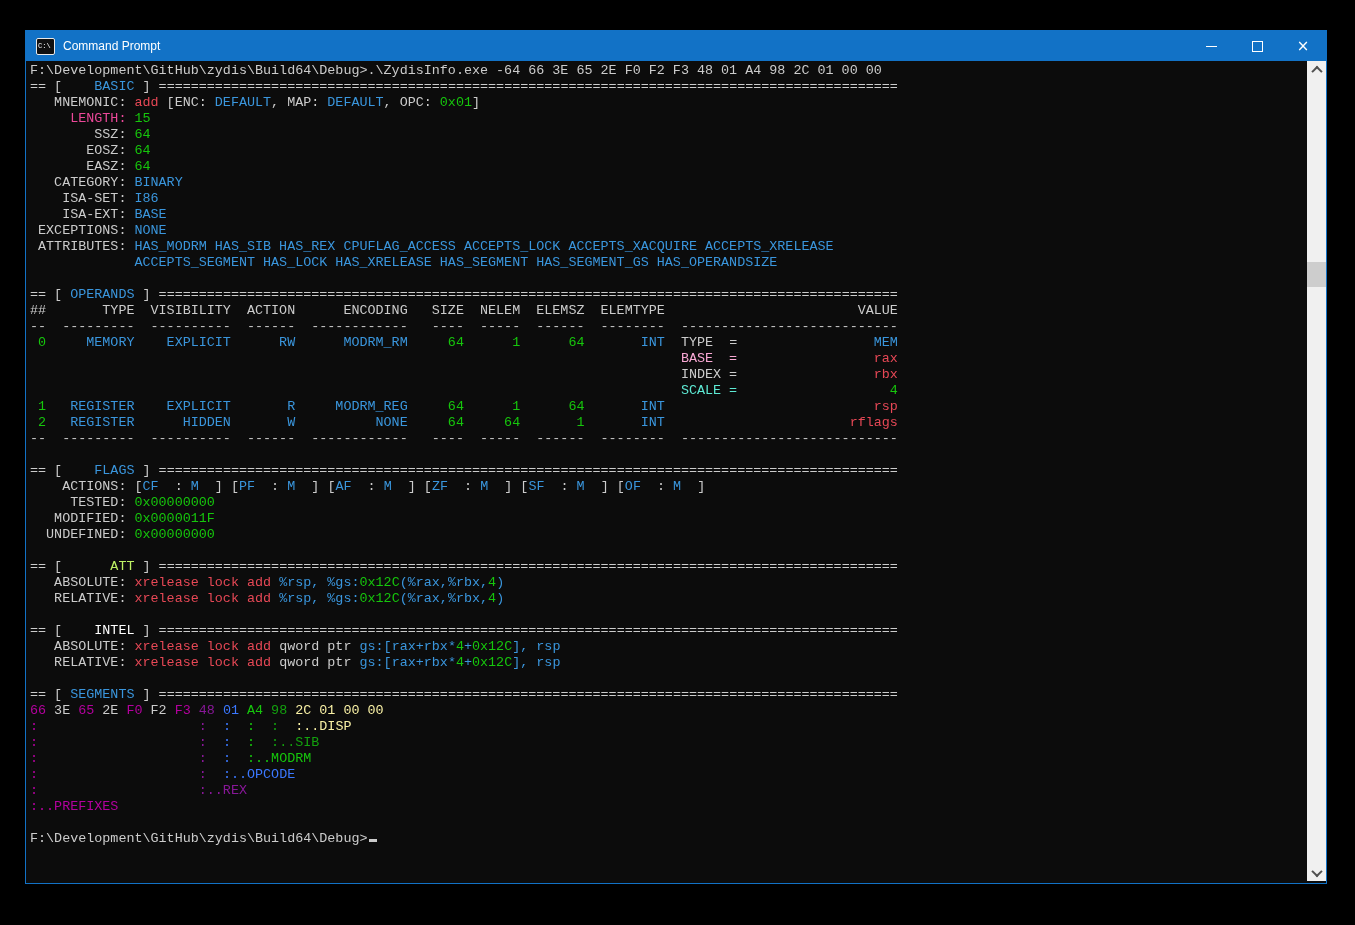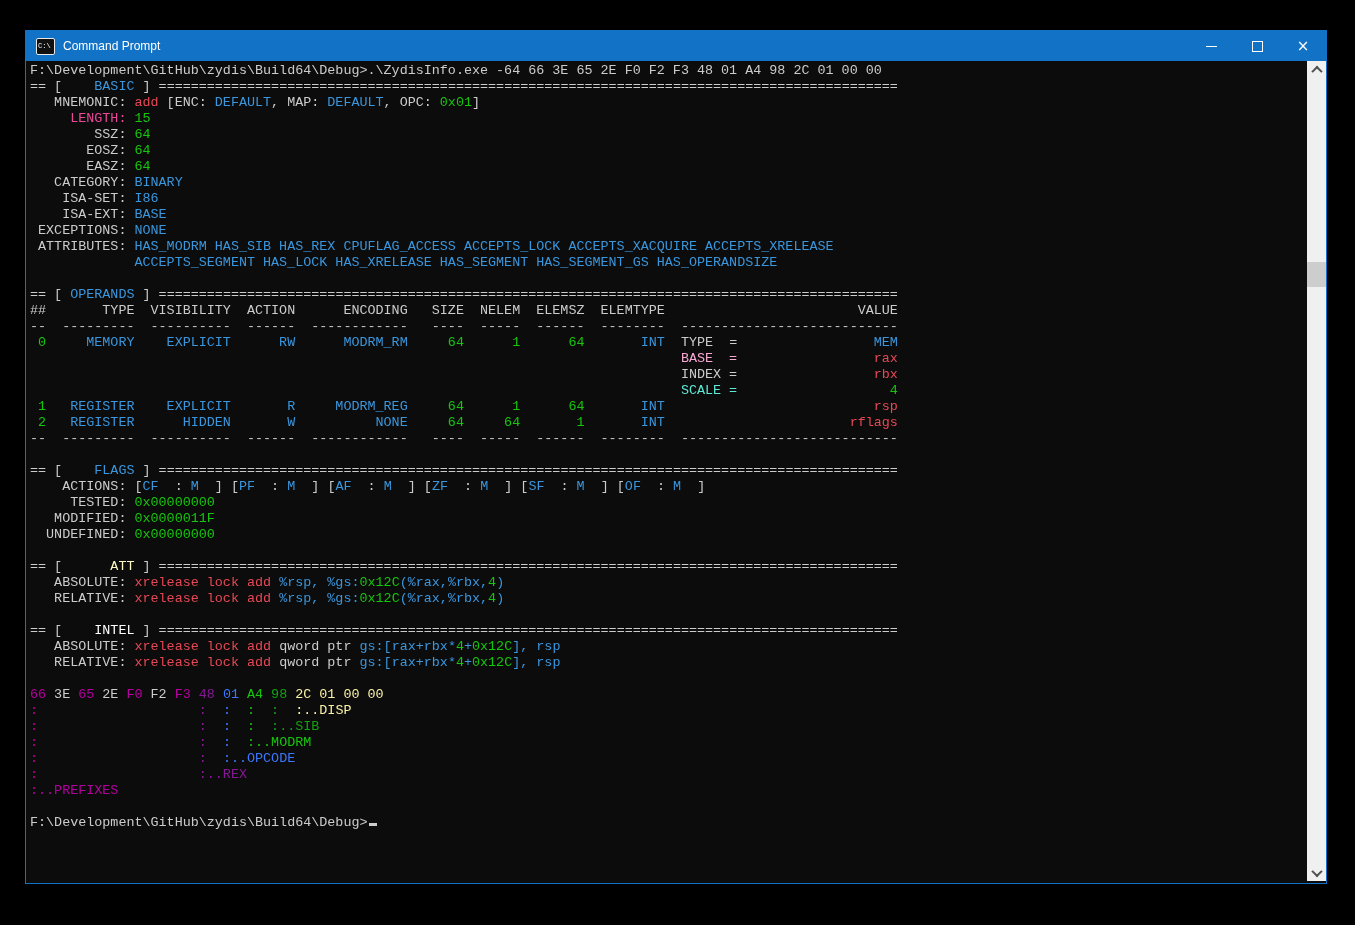--- a/index.html
+++ b/index.html
@@ -84,28 +84,29 @@
           <div class="line"><span style="color: rgb(22, 198, 12);"> 1</span><span style="color: rgb(58, 150, 221);">   REGISTER    EXPLICIT       R     MODRM_REG</span><span style="color: rgb(22, 198, 12);">     64      1      64</span><span style="color: rgb(58, 150, 221);">       INT</span><span style="color: rgb(204, 204, 204);">                          </span><span style="color: rgb(231, 72, 86);">rsp</span></div>
           <div class="line"><span style="color: rgb(22, 198, 12);"> 2</span><span style="color: rgb(58, 150, 221);">   REGISTER      HIDDEN       W          NONE</span><span style="color: rgb(22, 198, 12);">     64     64       1</span><span style="color: rgb(58, 150, 221);">       INT</span><span style="color: rgb(204, 204, 204);">                       </span><span style="color: rgb(231, 72, 86);">rflags</span></div>
           <div class="line"><span style="color: rgb(204, 204, 204);">--  ---------  ----------  ------  ------------   ----  -----  ------  --------  ---------------------------</span></div>
           <div class="line"></div>
           <div class="line"><span style="color: rgb(204, 204, 204);">== [</span><span style="color: rgb(58, 150, 221);">    FLAGS</span><span style="color: rgb(204, 204, 204);"> ] </span><span style="color: rgb(204, 204, 204);">============================================================================================</span></div>
           <div class="line"><span style="color: rgb(204, 204, 204);">    ACTIONS: [</span><span style="color: rgb(58, 150, 221);">CF</span><span style="color: rgb(204, 204, 204);">  : </span><span style="color: rgb(58, 150, 221);">M</span><span style="color: rgb(204, 204, 204);">  ] [</span><span style="color: rgb(58, 150, 221);">PF</span><span style="color: rgb(204, 204, 204);">  : </span><span style="color: rgb(58, 150, 221);">M</span><span style="color: rgb(204, 204, 204);">  ] [</span><span style="color: rgb(58, 150, 221);">AF</span><span style="color: rgb(204, 204, 204);">  : </span><span style="color: rgb(58, 150, 221);">M</span><span style="color: rgb(204, 204, 204);">  ] [</span><span style="color: rgb(58, 150, 221);">ZF</span><span style="color: rgb(204, 204, 204);">  : </span><span style="color: rgb(58, 150, 221);">M</span><span style="color: rgb(204, 204, 204);">  ] [</span><span style="color: rgb(58, 150, 221);">SF</span><span style="color: rgb(204, 204, 204);">  : </span><span style="color: rgb(58, 150, 221);">M</span><span style="color: rgb(204, 204, 204);">  ] [</span><span style="color: rgb(58, 150, 221);">OF</span><span style="color: rgb(204, 204, 204);">  : </span><span style="color: rgb(58, 150, 221);">M</span><span style="color: rgb(204, 204, 204);">  ]</span></div>
           <div class="line"><span style="color: rgb(204, 204, 204);">     TESTED: </span><span style="color: rgb(22, 198, 12);">0x00000000</span></div>
           <div class="line"><span style="color: rgb(204, 204, 204);">   MODIFIED: </span><span style="color: rgb(22, 198, 12);">0x0000011F</span></div>
           <div class="line"><span style="color: rgb(204, 204, 204);">  UNDEFINED: </span><span style="color: rgb(22, 198, 12);">0x00000000</span></div>
           <div class="line"></div>
-          <div class="line"><span style="color: rgb(204, 204, 204);">== [</span><span style="color: #fef9c3; text-align: center;">      ATT</span><span style="color: rgb(204, 204, 204);"> ] </span><span style="color: rgb(204, 204, 204);">============================================================================================</span></div>
+          <div class="line"><span style="color: rgb(204, 204, 204);">== [</span><span style="color: #bef264; text-align: center;">      ATT</span><span style="color: rgb(204, 204, 204);"> ] </span><span style="color: rgb(204, 204, 204);">============================================================================================</span></div>
           <div class="line"><span style="color: rgb(204, 204, 204);">   ABSOLUTE: </span><span style="color: rgb(231, 72, 86);">xrelease lock add </span><span style="color: rgb(58, 150, 221);">%rsp, %gs:</span><span style="color: rgb(22, 198, 12);">0x12C</span><span style="color: rgb(58, 150, 221);">(%rax,%rbx,</span><span style="color: rgb(22, 198, 12);">4</span><span style="color: rgb(58, 150, 221);">)</span></div>
           <div class="line"><span style="color: rgb(204, 204, 204);">   RELATIVE: </span><span style="color: rgb(231, 72, 86);">xrelease lock add </span><span style="color: rgb(58, 150, 221);">%rsp, %gs:</span><span style="color: rgb(22, 198, 12);">0x12C</span><span style="color: rgb(58, 150, 221);">(%rax,%rbx,</span><span style="color: rgb(22, 198, 12);">4</span><span style="color: rgb(58, 150, 221);">)</span></div>
           <div class="line"></div>
           <div class="line"><span style="color: rgb(204, 204, 204);">== [</span><span style="color: #ffffff;">    INTEL</span><span style="color: rgb(204, 204, 204);"> ] </span><span style="color: rgb(204, 204, 204);">============================================================================================</span></div>
           <div class="line"><span style="color: rgb(204, 204, 204);">   ABSOLUTE: </span><span style="color: rgb(231, 72, 86);">xrelease lock add </span><span style="color: rgb(204, 204, 204);">qword ptr </span><span style="color: rgb(58, 150, 221);">gs:[rax+rbx*</span><span style="color: rgb(22, 198, 12);">4</span><span style="color: rgb(58, 150, 221);">+</span><span style="color: rgb(22, 198, 12);">0x12C</span><span style="color: rgb(58, 150, 221);">], rsp</span></div>
           <div class="line"><span style="color: rgb(204, 204, 204);">   RELATIVE: </span><span style="color: rgb(231, 72, 86);">xrelease lock add </span><span style="color: rgb(204, 204, 204);">qword ptr </span><span style="color: rgb(58, 150, 221);">gs:[rax+rbx*</span><span style="color: rgb(22, 198, 12);">4</span><span style="color: rgb(58, 150, 221);">+</span><span style="color: rgb(22, 198, 12);">0x12C</span><span style="color: rgb(58, 150, 221);">], rsp</span></div>
           <div class="line"></div>
+          <div class="line"><span style="color: rgb(204, 204, 204);">== [</span><span style="color: rgb(58, 150, 221);"> SEGMENTS</span><span style="color: rgb(204, 204, 204);"> ] </span><span style="color: rgb(204, 204, 204);">============================================================================================</span></div>
           <div class="line"><span style="color: rgb(180, 0, 158);">66</span><span style="color: rgb(204, 204, 204);"> 3E</span><span style="color: rgb(180, 0, 158);"> 65</span><span style="color: rgb(204, 204, 204);"> 2E</span><span style="color: rgb(180, 0, 158);"> F0</span><span style="color: rgb(204, 204, 204);"> F2</span><span style="color: rgb(180, 0, 158);"> F3</span><span style="color: rgb(136, 23, 152);"> 48</span><span style="color: rgb(59, 120, 255);"> 01</span><span style="color: rgb(22, 198, 12);"> A4</span><span style="color: rgb(19, 161, 14);"> 98</span><span style="color: rgb(249, 241, 165);"> 2C 01 00 00</span></div>
           <div class="line"><span style="color: rgb(180, 0, 158);">:</span><span style="color: rgb(136, 23, 152);">                    </span><span style="color: rgb(136, 23, 152);">:</span><span style="color: rgb(59, 120, 255);">  :</span><span style="color: rgb(22, 198, 12);">  :</span><span style="color: rgb(19, 161, 14);">  :</span><span style="color: rgb(249, 241, 165);">  :..DISP</span></div>
           <div class="line"><span style="color: rgb(180, 0, 158);">:</span><span style="color: rgb(136, 23, 152);">                    </span><span style="color: rgb(136, 23, 152);">:</span><span style="color: rgb(59, 120, 255);">  :</span><span style="color: rgb(22, 198, 12);">  :</span><span style="color: rgb(19, 161, 14);">  :..SIB</span></div>
           <div class="line"><span style="color: rgb(180, 0, 158);">:</span><span style="color: rgb(136, 23, 152);">                    </span><span style="color: rgb(136, 23, 152);">:</span><span style="color: rgb(59, 120, 255);">  :</span><span style="color: rgb(22, 198, 12);">  :..MODRM</span></div>
           <div class="line"><span style="color: rgb(180, 0, 158);">:</span><span style="color: rgb(136, 23, 152);">                    </span><span style="color: rgb(136, 23, 152);">:</span><span style="color: rgb(59, 120, 255);">  :..OPCODE</span></div>
           <div class="line"><span style="color: rgb(180, 0, 158);">:</span><span style="color: rgb(136, 23, 152);">                    </span><span style="color: rgb(136, 23, 152);">:..REX</span></div>
           <div class="line"><span style="color: rgb(180, 0, 158);">:..PREFIXES</span></div>
           <div class="line"></div>
           <div class="line"><span style="color: rgb(204, 204, 204);">F:\Development\GitHub\zydis\Build64\Debug&gt;</span><span class="cursor"></span></div>
         </div>

